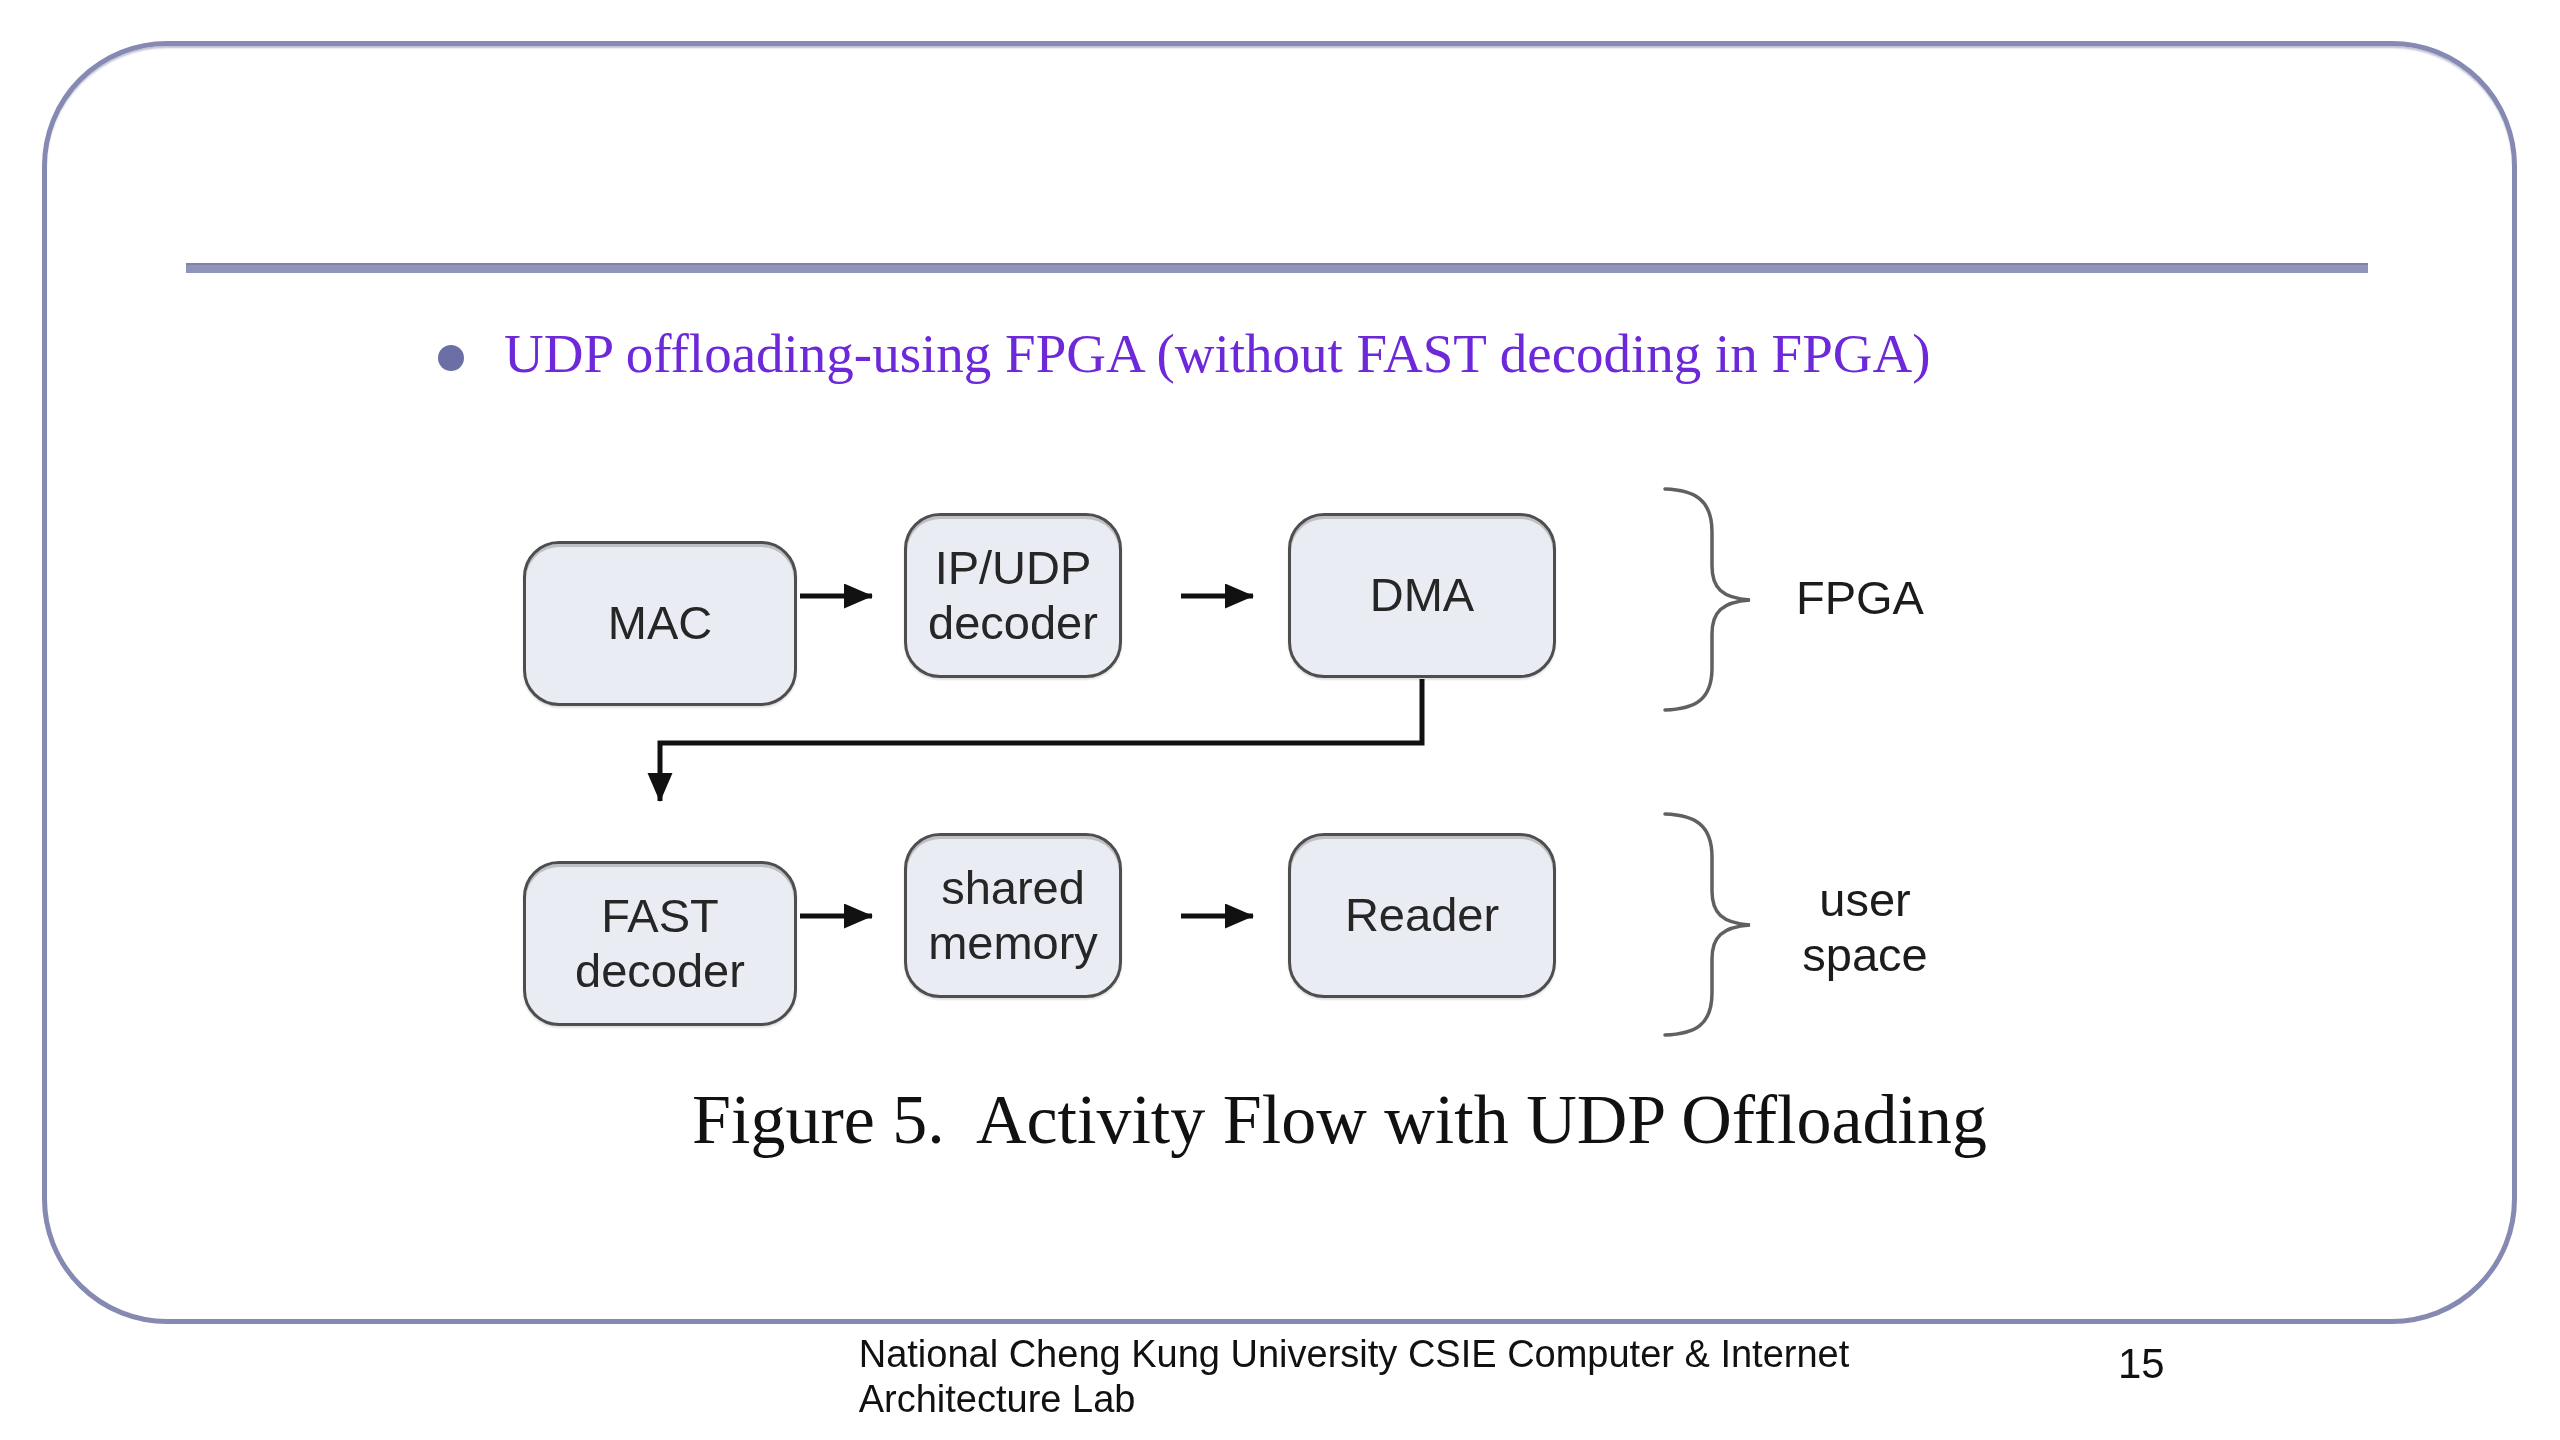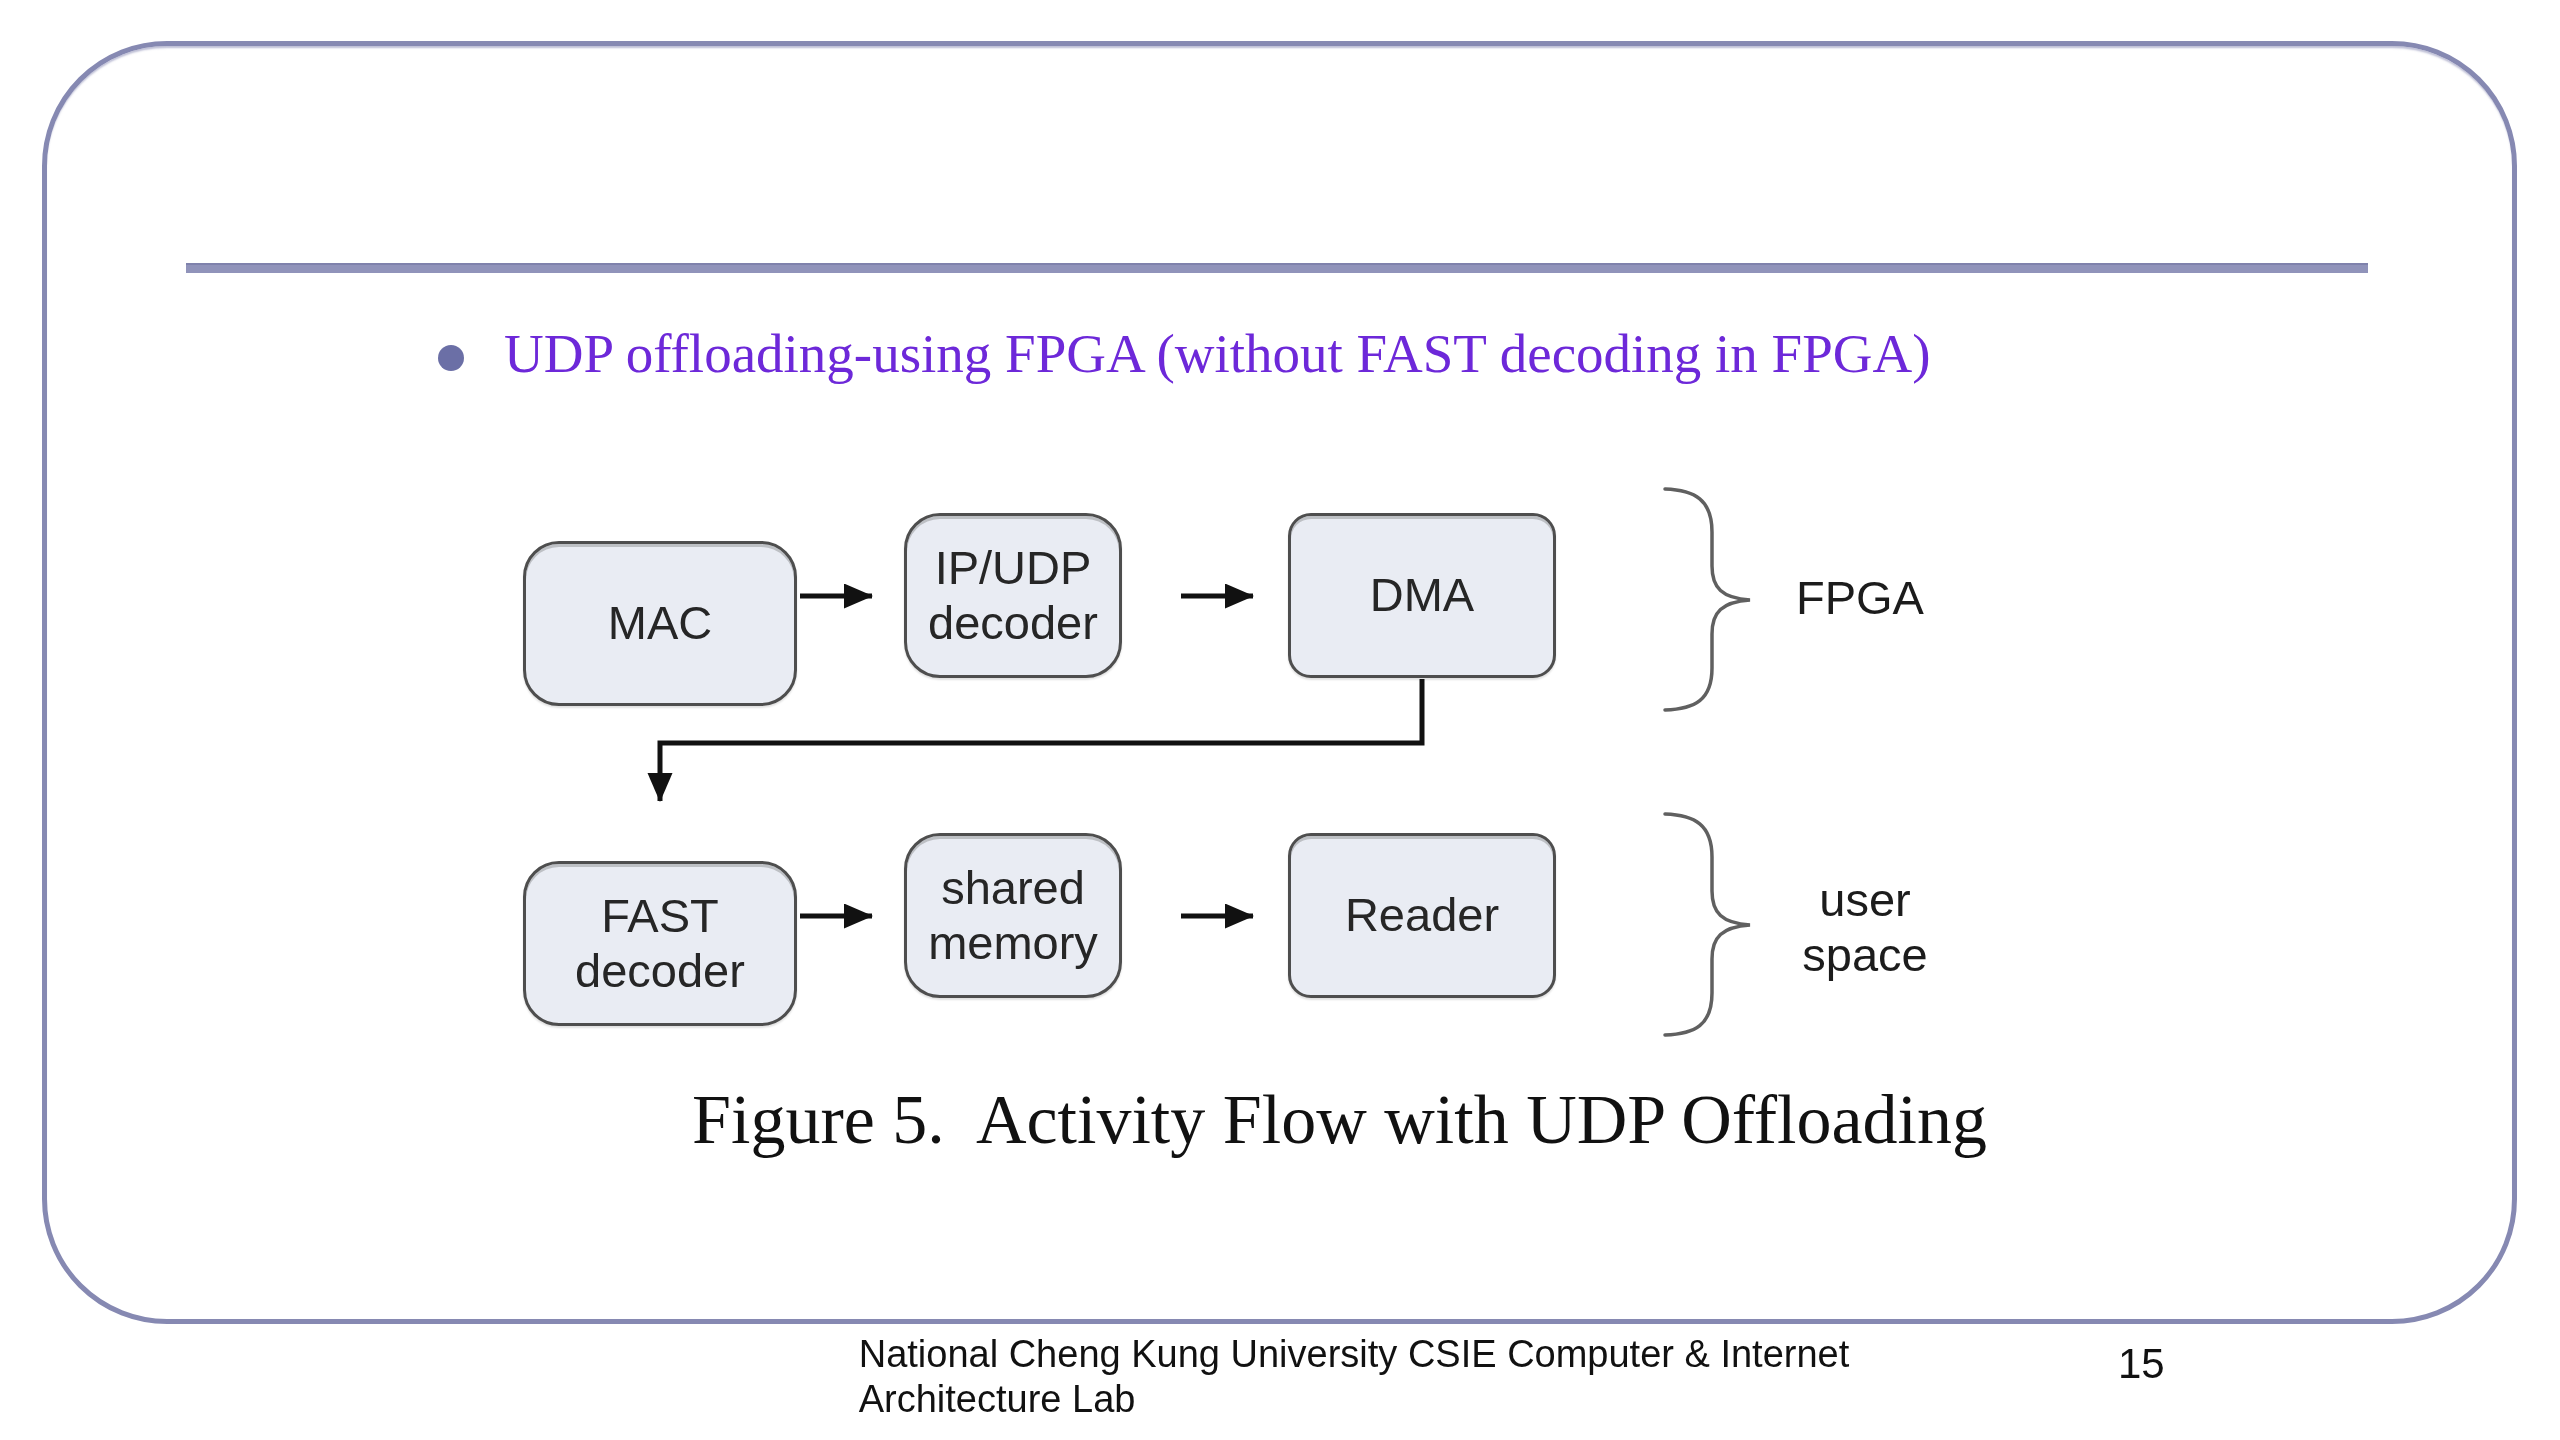--- a/index.html
+++ b/index.html
@@ -70,21 +70,21 @@
     justify-content:center;
     text-align:center;
     font-family:"Liberation Sans",sans-serif;
     font-size:47px;
     line-height:1.15;
     color:#262626;
     white-space:pre-line;
   }
   .box-mac,.box-fast{left:523px;width:274px;margin-top:28px;}
   .box-ipudp,.box-shared{left:904px;width:218px;}
-  .box-dma,.box-reader{left:1288px;width:268px;border-radius:23px;}
+  .box-dma,.box-reader{left:1288px;width:268px;}
   .row1{top:513px;}
   .row2{top:833px;}
   .group-label{
     position:absolute;
     font-family:"Liberation Sans",sans-serif;
     font-size:47px;
     line-height:1.18;
     color:#1c1c1c;
     white-space:pre-line;
   }

